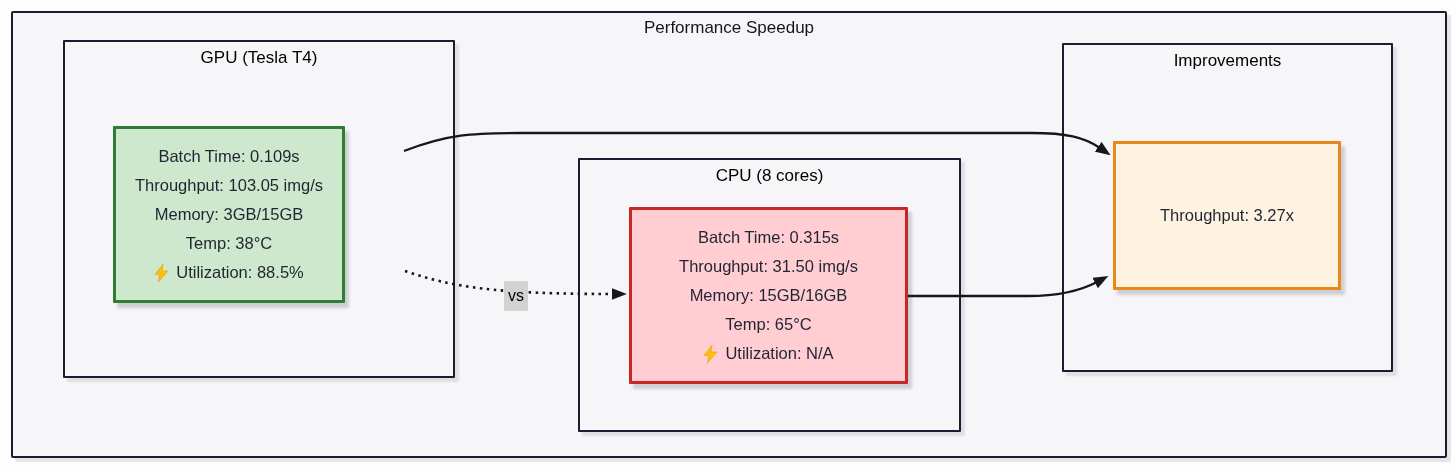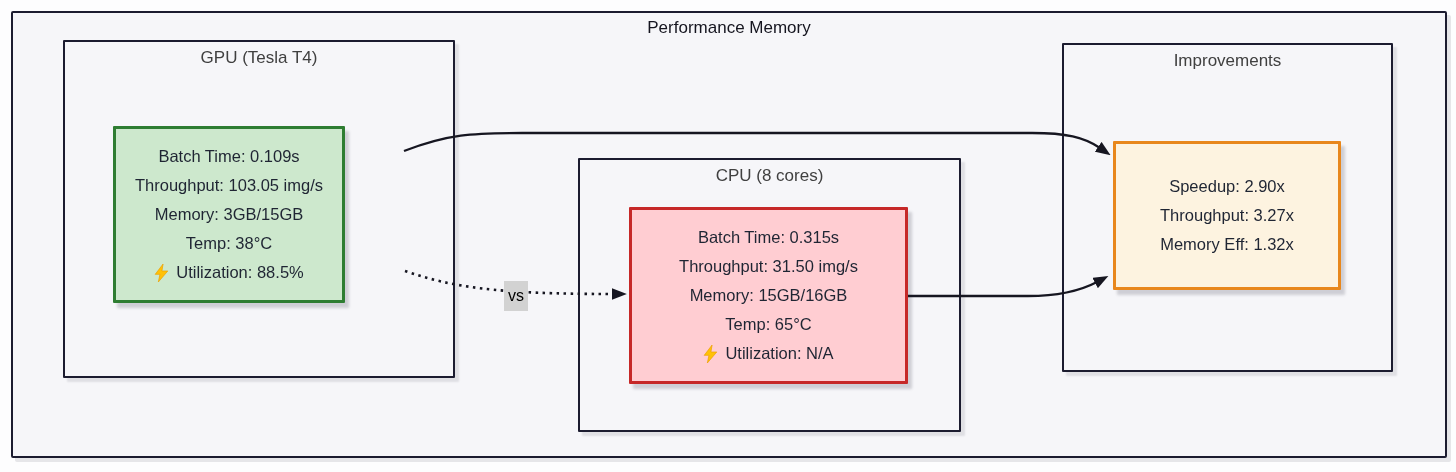--- a/index.html
+++ b/index.html
@@ -22,21 +22,21 @@
 
   
   .group {
     position: absolute; background: #f6f6f9;
     border: 2px solid #1c1c30; border-radius: 1px;
     box-shadow: 4px 4px 2px rgba(28,28,48,0.10);
     z-index: 1;
   }
   .group-title {
     position: absolute; top: 6px; left: 0; width: 100%;
-    text-align: center; font-size: 17px; color: #404040;
+    text-align: center; font-size: 17px; color: #000000;
   }
   .group-gpu          { left: 63px;   top: 40px;  width: 392px; height: 338px; }
   .group-cpu          { left: 578px;  top: 158px; width: 383px; height: 274px; }
   .group-improvements { left: 1062px; top: 43px;  width: 331px; height: 329px; }
 
   
   .metric-box {
     position: absolute; z-index: 2;
     display: flex; flex-direction: column; justify-content: center;
     box-shadow: 4px 5px 3px rgba(28,28,48,0.18);
@@ -74,21 +74,21 @@
     display: flex; align-items: center; justify-content: center;
     font-size: 16px; color: #000000;
   }
 </style>
 </head>
 <body>
 
 <div class="canvas">
 
   <div class="outer-group">
-    <div class="outer-title">Performance Memory</div>
+    <div class="outer-title">Performance Speedup</div>
   </div>
 
   <div class="group group-gpu">
     <div class="group-title">GPU (Tesla T4)</div>
   </div>
 
   <div class="group group-cpu">
     <div class="group-title">CPU (8 cores)</div>
   </div>
 
@@ -120,23 +120,21 @@
       <span class="bolt">
         <svg width="15" height="18" viewBox="0 0 12 16">
             <path d="M7.4 0 L0.4 9.2 L4.6 9.2 L3.2 16 L11.6 6.2 L6.4 6.2 Z" fill="#FFC107" stroke="#EBA000" stroke-width="0.6"></path>
           </svg>
       </span>
       <span>Utilization: N/A</span>
     </div>
   </div>
 
   <div class="metric-box box-improvements">
-    <div class="line">Speedup: 2.90x</div>
     <div class="line">Throughput: 3.27x</div>
-    <div class="line">Memory Eff: 1.32x</div>
   </div>
 
   <svg class="arrows" viewBox="0 0 1456 472" xmlns="http://www.w3.org/2000/svg">
     <defs>
       <marker id="arrowhead" markerUnits="userSpaceOnUse" markerWidth="15" markerHeight="12" viewBox="0 0 14 11" refX="2" refY="5.5" orient="auto">
         <path d="M0,0 L14,5.5 L0,11 Z" fill="#161621"></path>
       </marker>
     </defs>
 
     <path d="M 404 151 C 448 134 472 133 522 133 L 1032 133 C 1066 133 1084 137 1100 148" fill="none" stroke="#161621" stroke-width="2.3" marker-end="url(#arrowhead)"></path>

